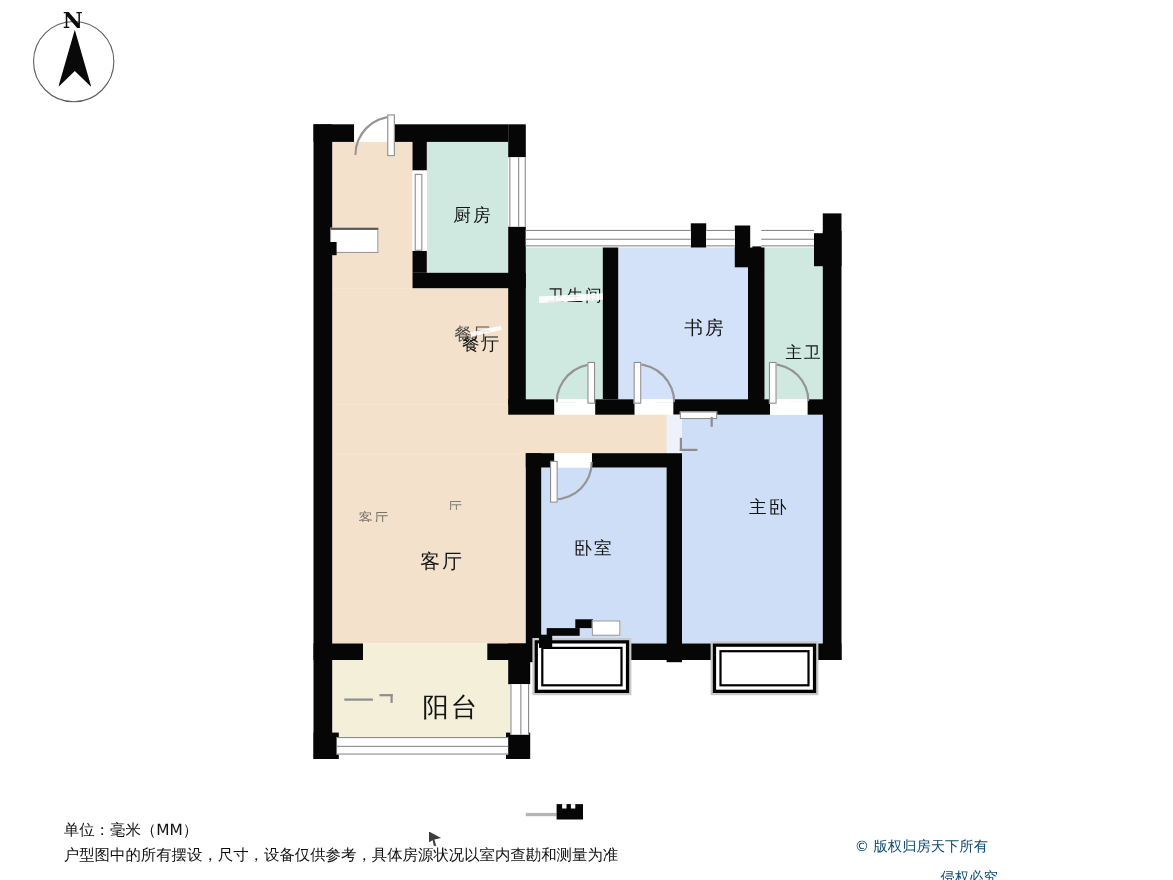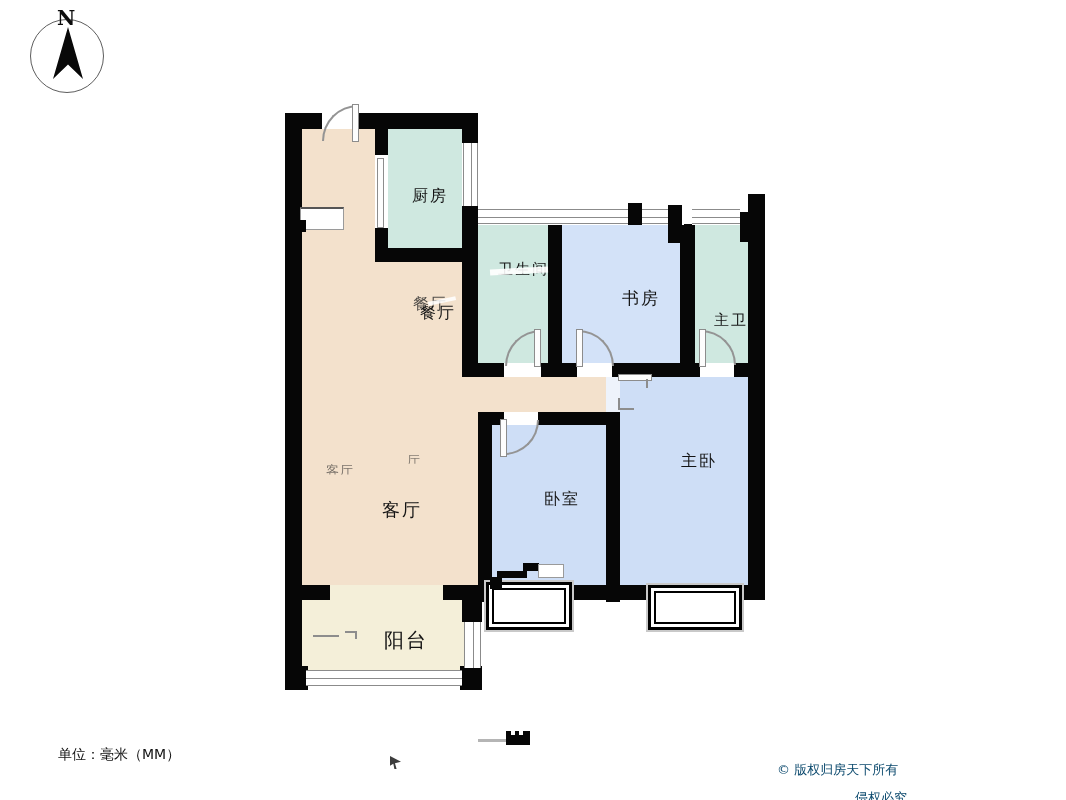--- a/index.html
+++ b/index.html
@@ -144,30 +144,31 @@
   <div class="rlabel" style="left:498px;top:260px;font-size:15px;">卫生间</div>
   <div class="abs" style="left:490px;top:268px;width:58px;height:6px;background:#fff;opacity:.9;transform:rotate(-3deg);"></div>
   <div class="rlabel" style="left:622px;top:287px;font-size:17px;">书房</div>
   <div class="rlabel" style="left:714px;top:311px;font-size:15px;">主卫</div>
   <div class="ghost" style="left:413px;top:294px;font-size:16px;opacity:.8;">餐厅</div>
   <div class="rlabel" style="left:420px;top:303px;">餐厅</div>
   <div class="abs" style="left:428px;top:299px;width:28px;height:4px;background:#fff;opacity:.85;transform:rotate(-12deg);"></div>
   <div class="ghost" style="left:326px;top:462px;font-size:13px;opacity:.6;clip-path:inset(0 0 30% 0);">客厅</div>
   <div class="ghost" style="left:407px;top:452px;font-size:13px;opacity:.55;clip-path:inset(0 0 35% 0);">厅</div>
   <div class="rlabel" style="left:382px;top:498px;font-size:18px;">客厅</div>
-  <div class="rlabel" style="left:544px;top:489px;">卧室</div>
+  <div class="rlabel" style="left:522px;top:489px;">卧室</div>
   <div class="rlabel" style="left:681px;top:451px;">主卧</div>
-  <div class="rlabel" style="left:384px;top:627px;font-size:20px;">阳台</div>
+  <div class="rlabel" style="left:384px;top:627px;font-size:24px;">阳台</div>
   <div class="mark" style="left:313px;top:635px;width:26px;height:2px;"></div>
   <div class="mark" style="left:345px;top:631px;width:12px;height:2px;"></div>
   <div class="mark" style="left:355px;top:631px;width:2px;height:8px;"></div>
 
   <div class="mark" style="left:478px;top:739px;width:28px;height:3px;background:#b5b5b5;"></div>
   <div class="wall" style="left:506px;top:731px;width:24px;height:14px;"></div>
   <div class="abs" style="left:511px;top:731px;width:4px;height:4px;background:#fff;"></div>
   <div class="abs" style="left:519px;top:731px;width:4px;height:4px;background:#fff;"></div>
 
   <div class="footer-text" style="left:58px;top:746px;">单位：毫米（MM）</div>
+  <div class="footer-text" style="left:58px;top:769px;">户型图中的所有摆设，尺寸，设备仅供参考，具体房源状况以室内查勘和测量为准</div>
   <div class="cursor-artifact" style="left:390px;top:756px;"></div>
   <div class="copy" style="left:777px;top:761px;">© 版权归房天下所有</div>
   <div class="copy" style="left:855px;top:789px;">侵权必究</div>
 
 </div>
 
 </body></html>

